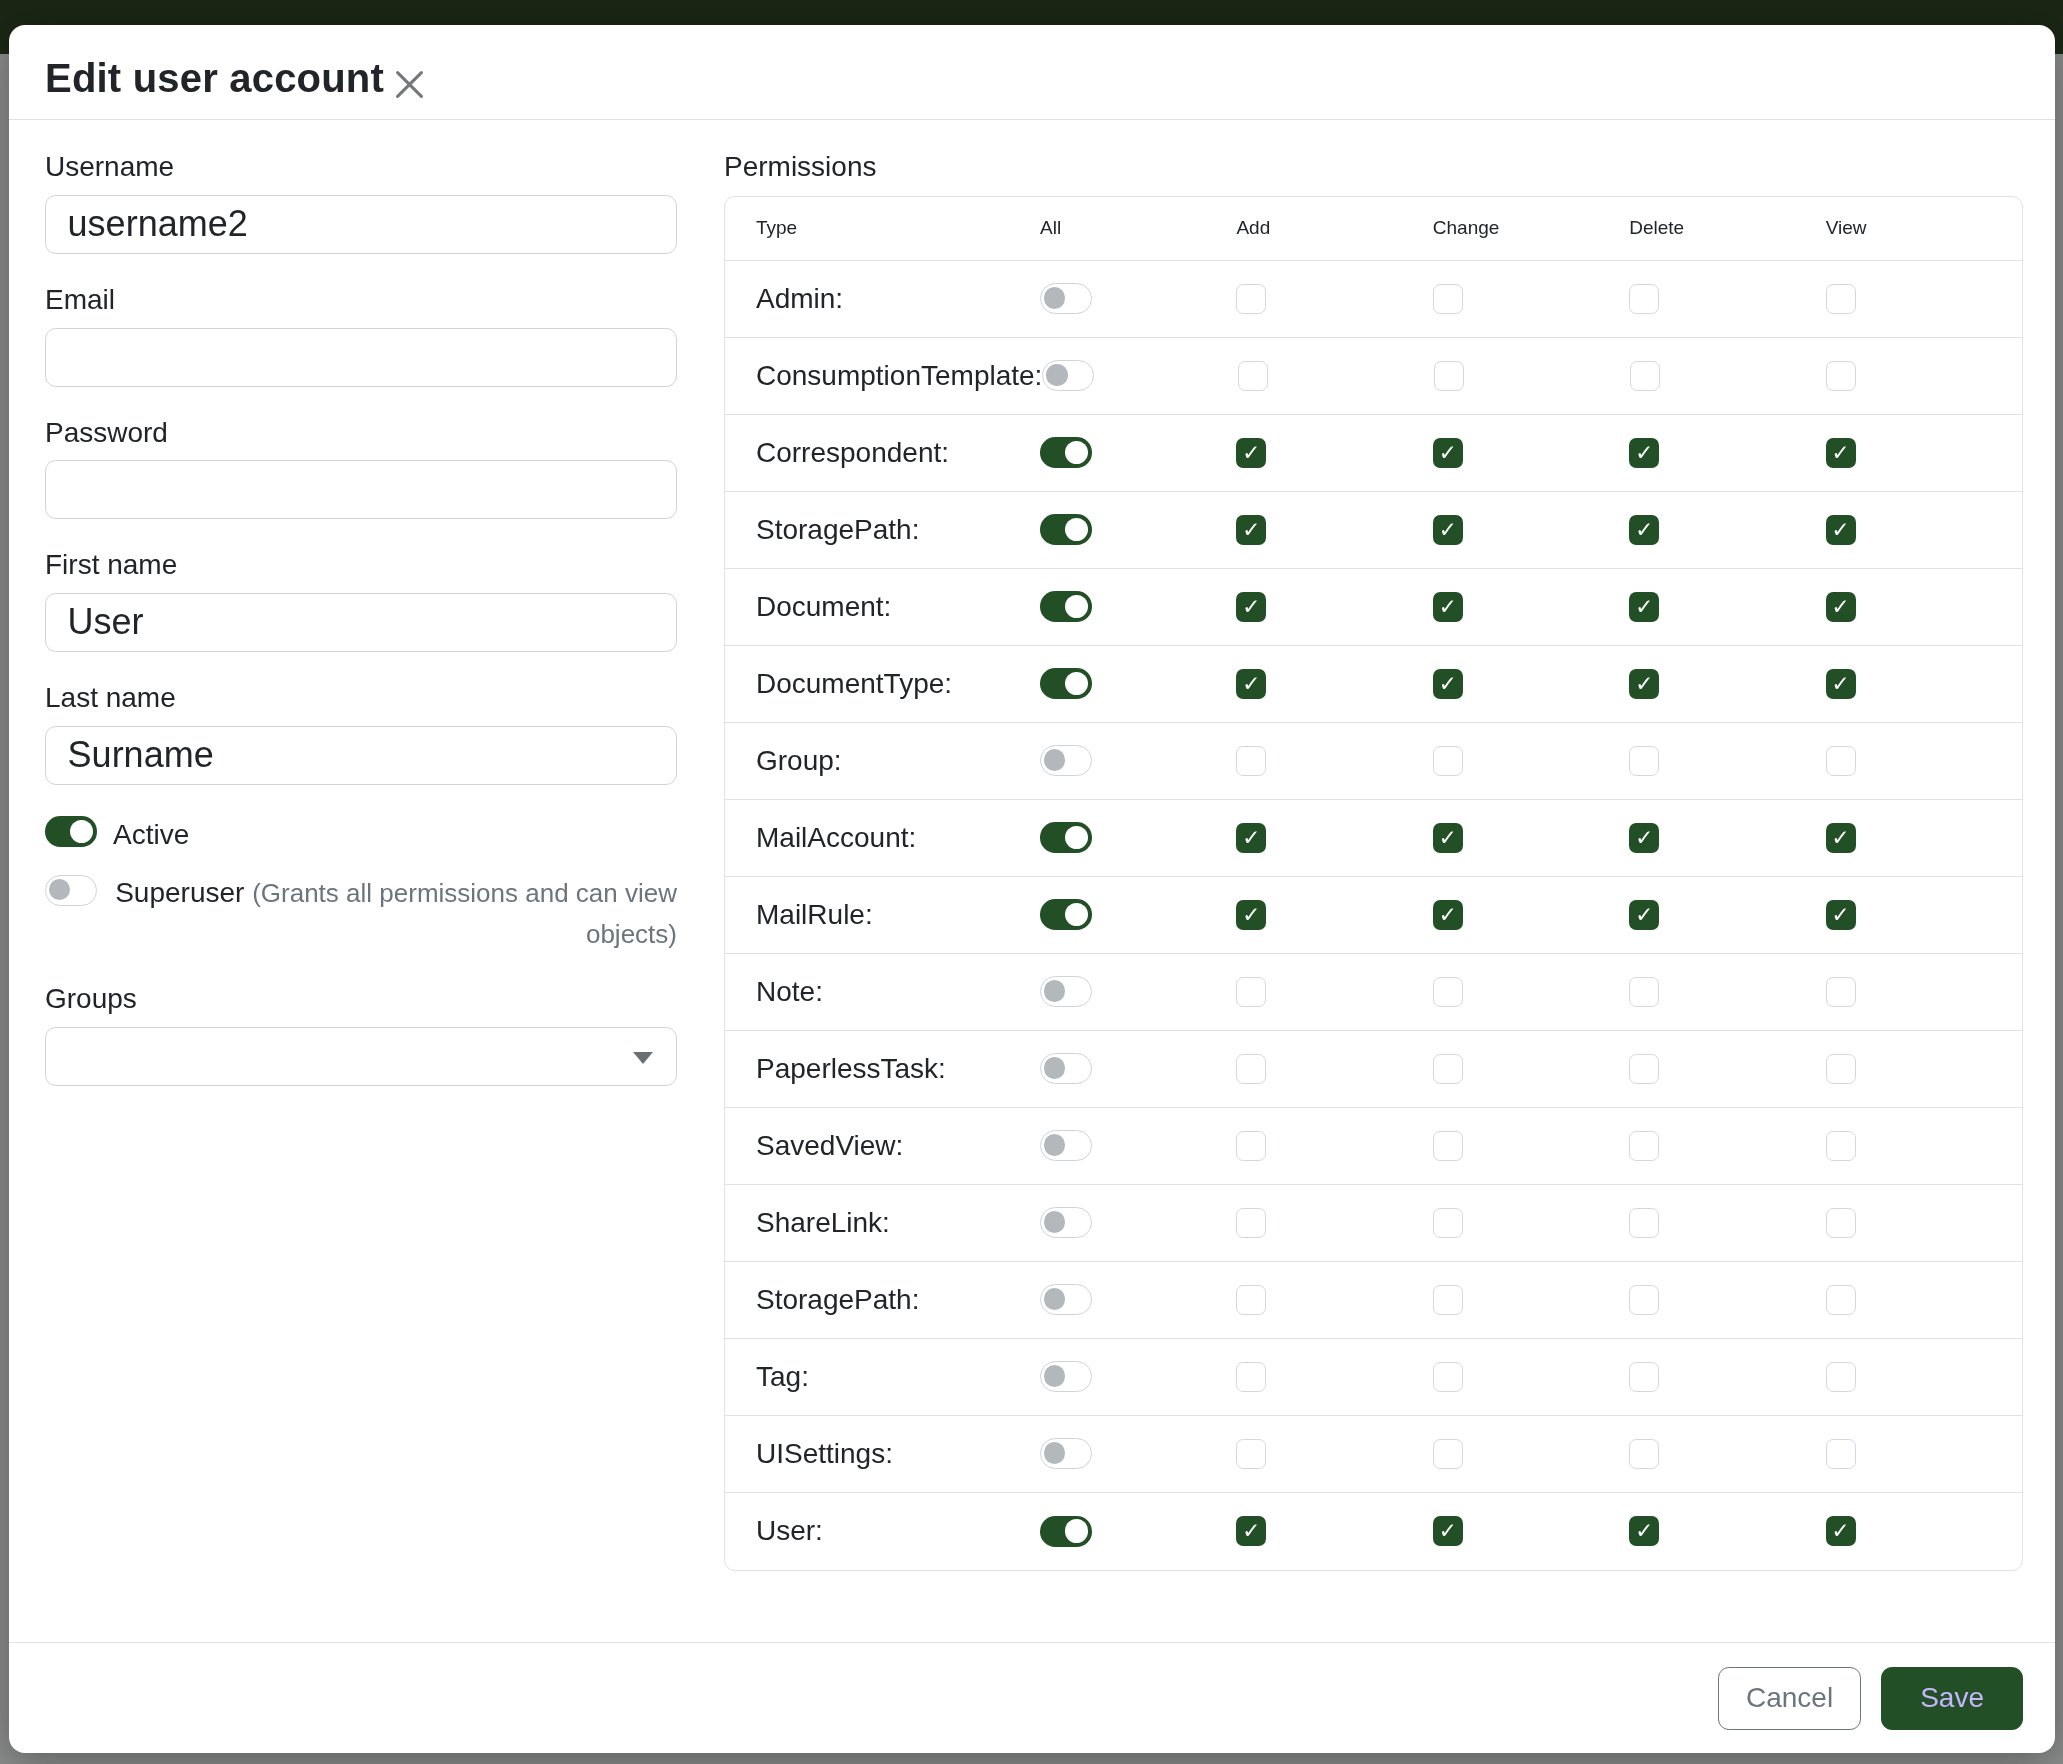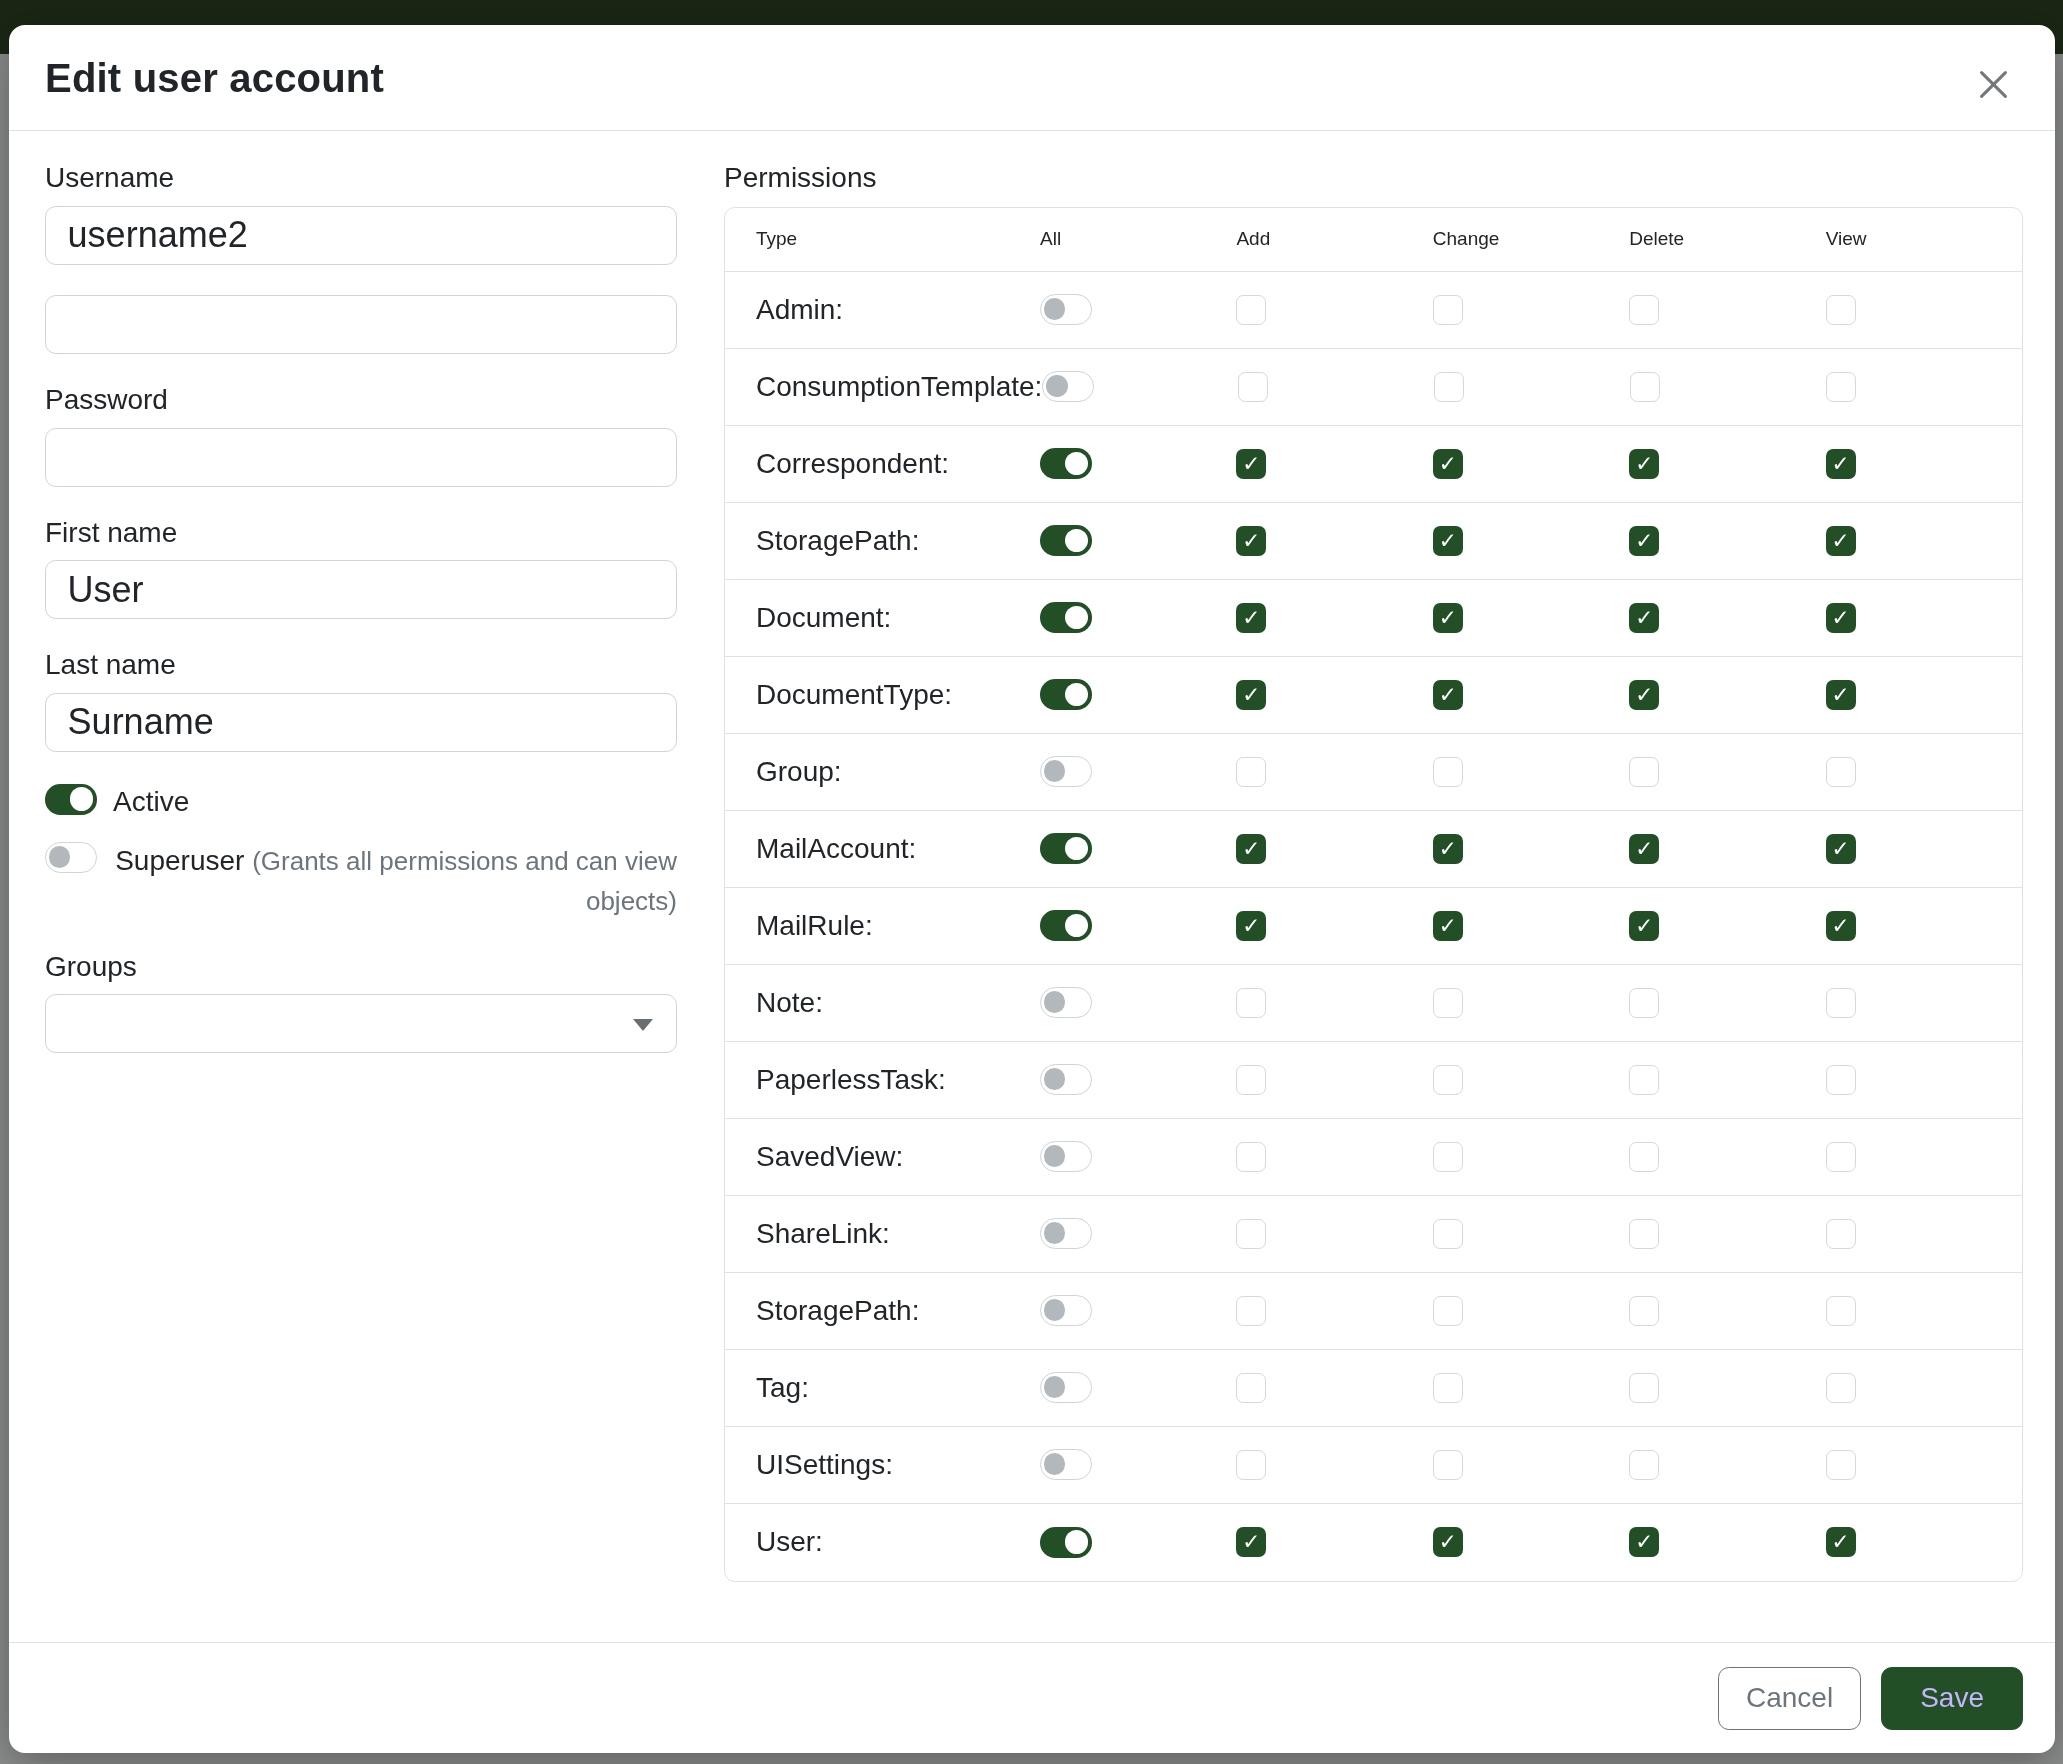--- a/index.html
+++ b/index.html
@@ -25,22 +25,22 @@
     background:var(--topbar);
   }
   .modal{
     position:absolute;left:9px;top:25px;right:8px;bottom:10.8px;
     background:#fff;border-radius:16px;
     box-shadow:0 9px 45px rgba(0,0,0,.35);
     display:flex;flex-direction:column;
   }
   
   .modal-header{
-    display:flex;align-items:flex-start;justify-content:space-between;
-    padding:27px 36px 17px 36px;
+    display:flex;align-items:flex-start;justify-content:flex-start;
+    padding:27px 36px 6px 36px;
     border-bottom:1.8px solid var(--table-border);
   }
   .modal-title{font-size:40px;font-weight:600;line-height:1.3;letter-spacing:0.2px;}
   .btn-close{
     background:none;border:none;cursor:pointer;padding:9px;margin-top:7.2px;
   }
   
   .modal-body{flex:1;display:flex;padding:31px 32px 0 36px;overflow:hidden;}
   .left-col{width:632px;margin-right:47px;flex:none;}
   .form-group{margin-bottom:30px;}
@@ -129,20 +129,21 @@
   </div>
 
   <div class="modal-body">
 
     <div class="left-col">
       <div class="form-group">
         <label class="form-label">Username</label>
         <input class="form-control" type="text" value="username2" style="">
       </div>
       <div class="form-group">
+        <label class="form-label">Email</label>
         <input class="form-control" type="text" value="" style="">
       </div>
       <div class="form-group">
         <label class="form-label">Password</label>
         <input class="form-control" type="password" value="" style="">
       </div>
       <div class="form-group">
         <label class="form-label">First name</label>
         <input class="form-control" type="text" value="User" style="">
       </div>

